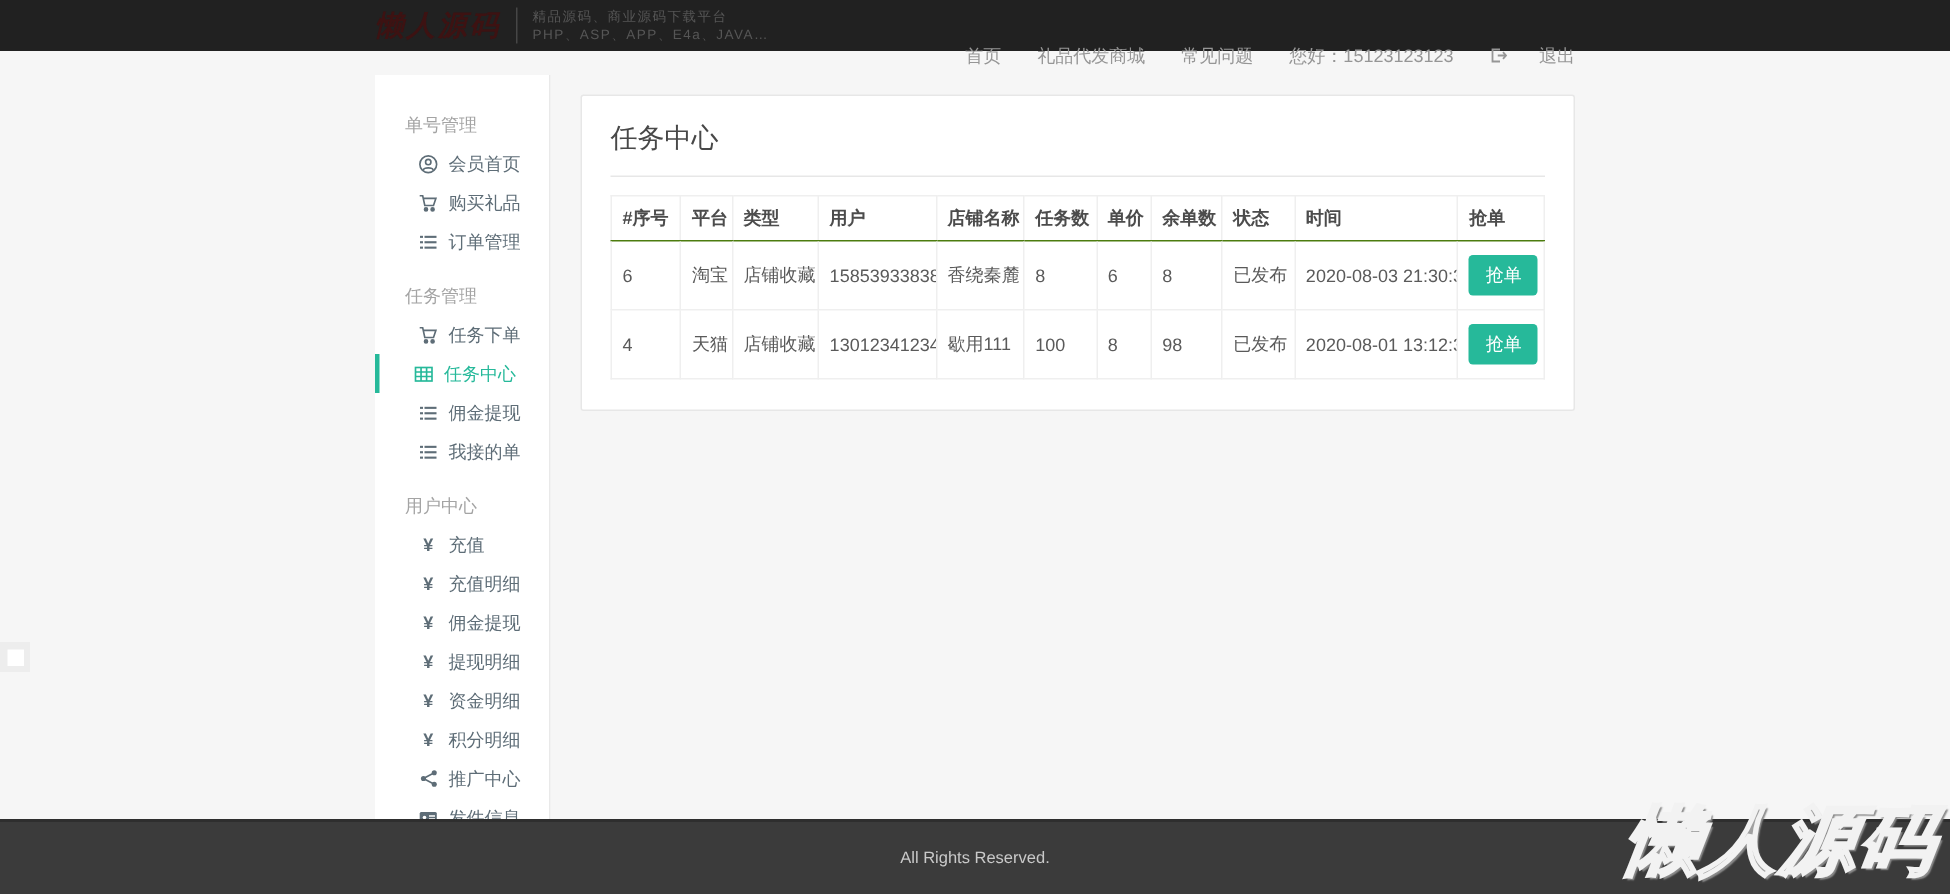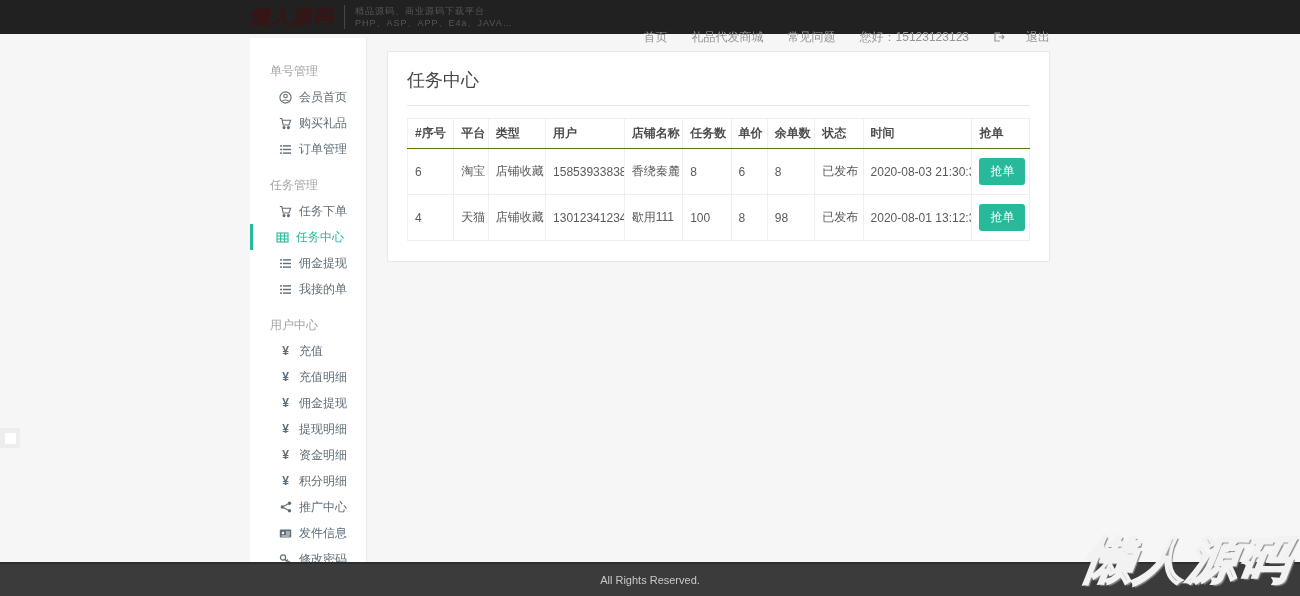--- a/index.html
+++ b/index.html
@@ -24,21 +24,21 @@
   }
   .topbar-divider { width:1px; height:24px; background:#464646; margin:0 10px 0 2px; }
   .tagline { font-size:9px; color:#565656; line-height:12px; letter-spacing:1px; white-space:nowrap; }
   .topbar-spacer { flex:1; }
   .topnav { display:flex; align-items:center; gap:24px; font-size:12px; color:#969696;margin-top:40px; }
   .topnav .nav-item { cursor:pointer; white-space:nowrap; }
   .logout { display:flex; align-items:center; gap:21px; cursor:pointer; }
   .logout svg { display:block; }
   
   .page {
-    width:800px; margin:4px auto; display:flex;
+    width:800px; margin:16px auto; display:flex;
     height:528px; 
   }
   
   .sidebar {
     width:117px; background:#fff; border-right:1px solid #e9e9e9;
     padding-top:20px; overflow:hidden; flex-shrink:0;
   }
   .side-section-title {
     height:26px; line-height:26px; padding-left:20px;
     font-size:12px; color:#a4a4a4;
@@ -67,21 +67,21 @@
   }
   table.tasks th { padding:6px 7px; color:#4c4c4c; font-weight:bold; border-bottom:1px solid #4d7c0f; }
   table.tasks td { padding:9px 7px; color:#5a5a5a; }
   .grab-btn {
     background:#26b99a; color:#fff; border:none; border-radius:3px;
     font-size:12px; padding:5px 11px; cursor:pointer;
     font-family:inherit;
   }
   
   .footer {
-    position:absolute; left:0; bottom:0; width:1300px; height:34px;
+    position:absolute; left:0; bottom:0; width:1300px; height:50px;
     background:#3b3b3b; border-top:2px solid #2e2e2e;
     display:flex; align-items:center; justify-content:center;
     font-size:11px; color:#c9c9c9; z-index:2;
   }
   
   .watermark {
     position:absolute; right:8px; bottom:2px; z-index:5;
     font-size:50px; font-weight:bold; font-style:italic;
     color:#a0a0a0; letter-spacing:2px;
     transform:skewX(-8deg);

